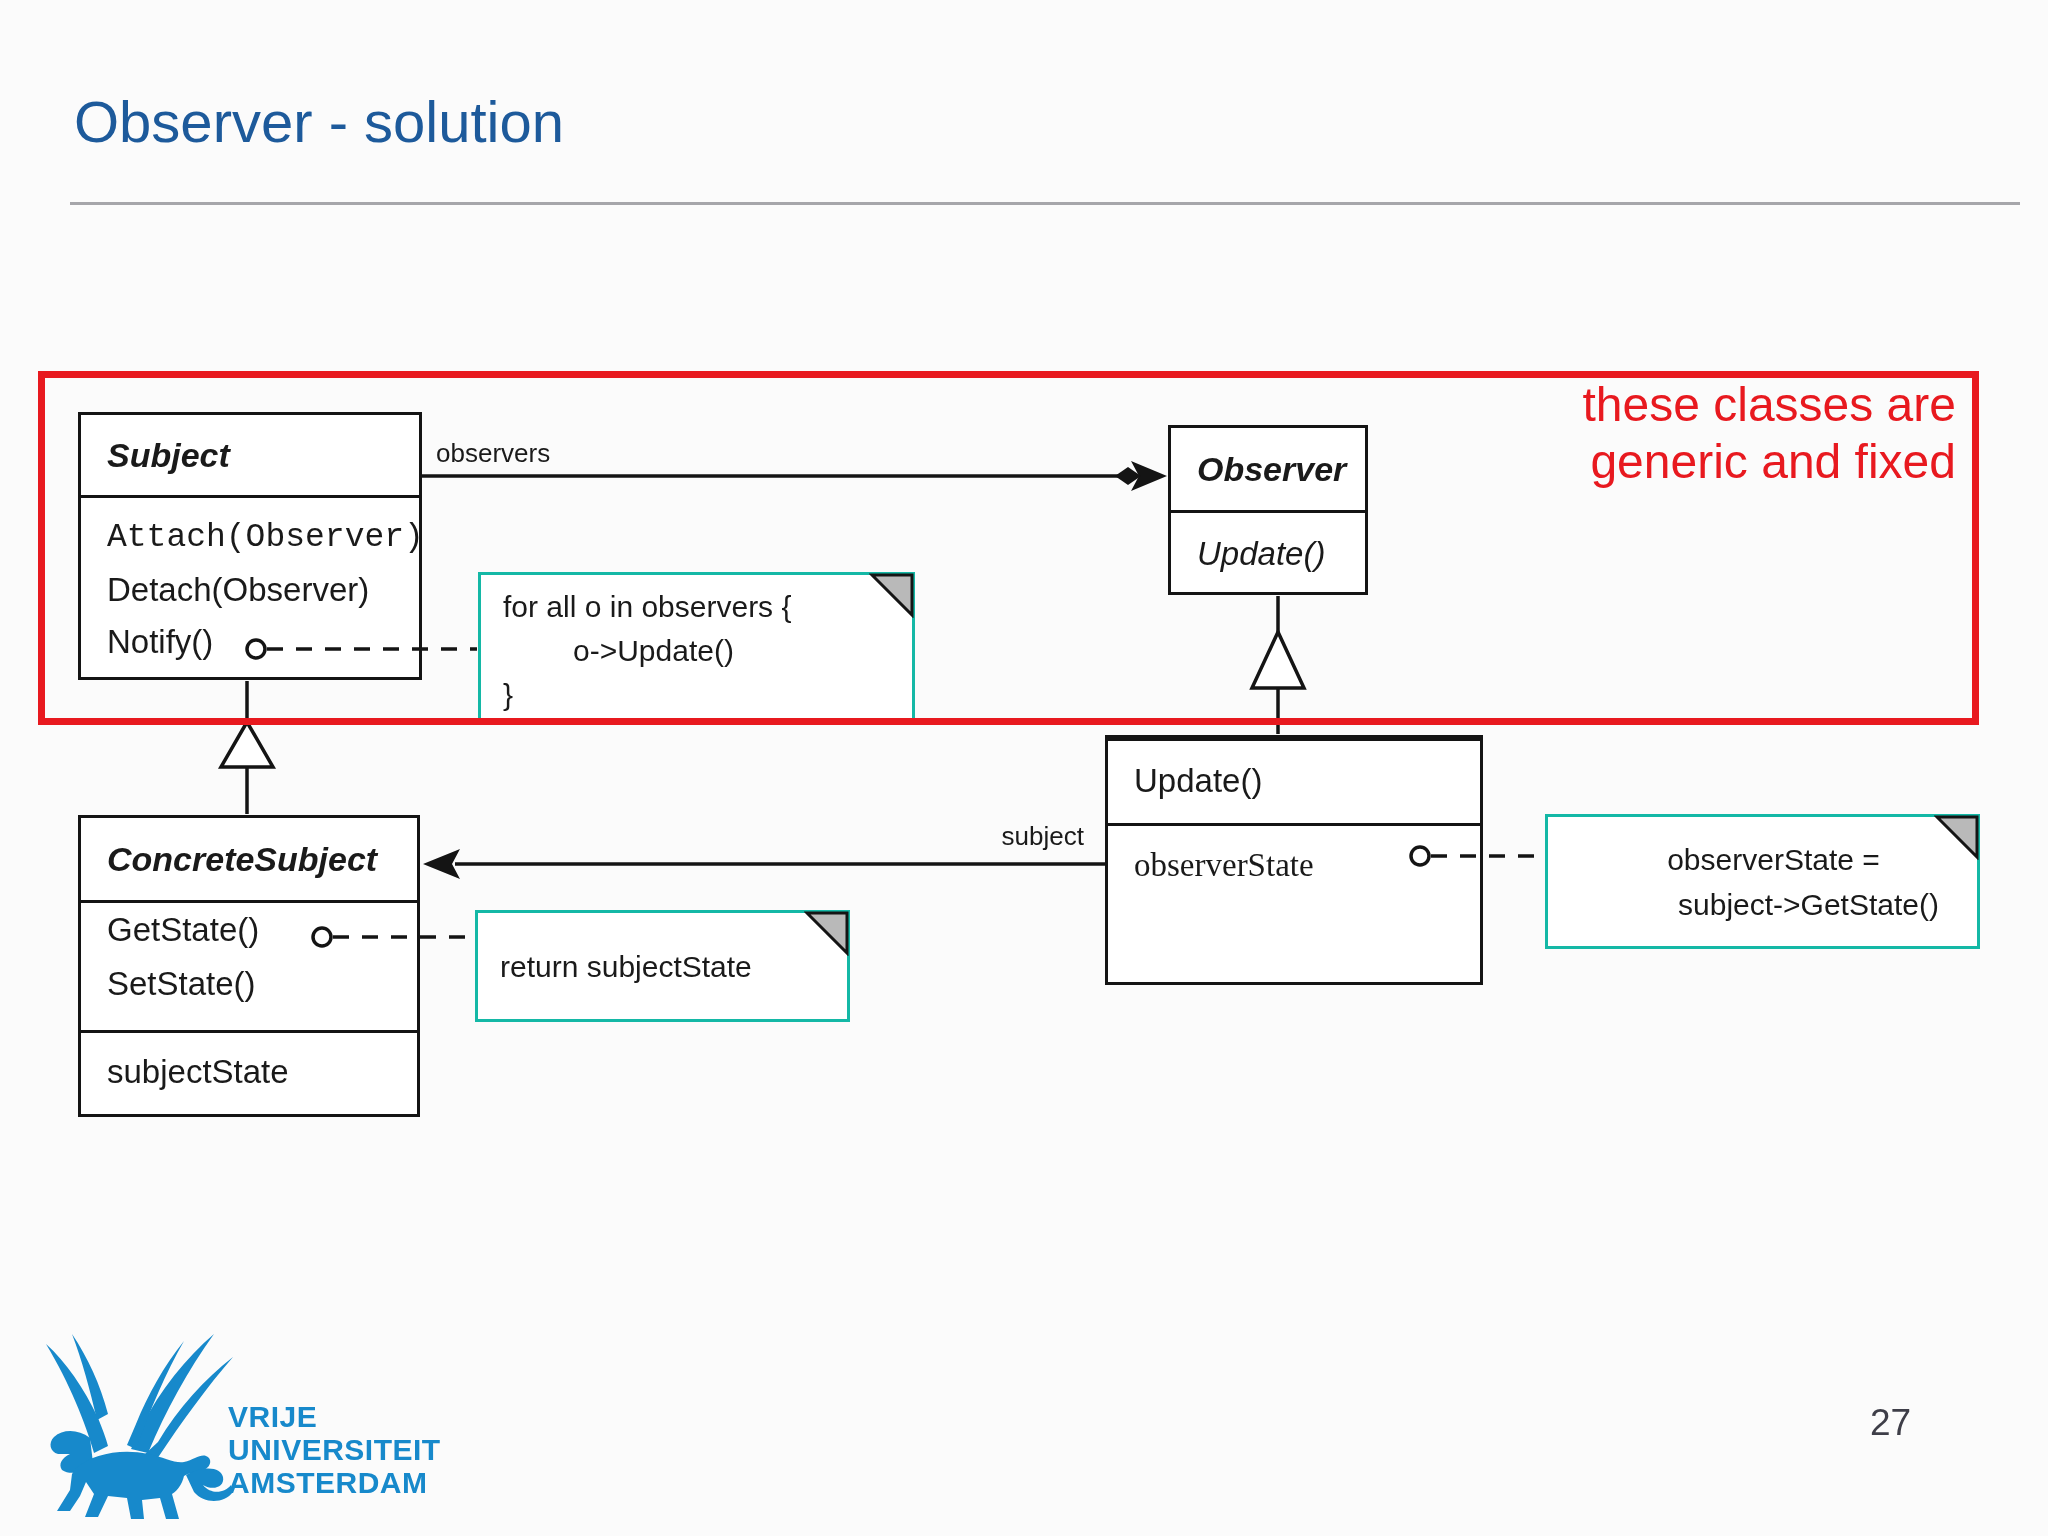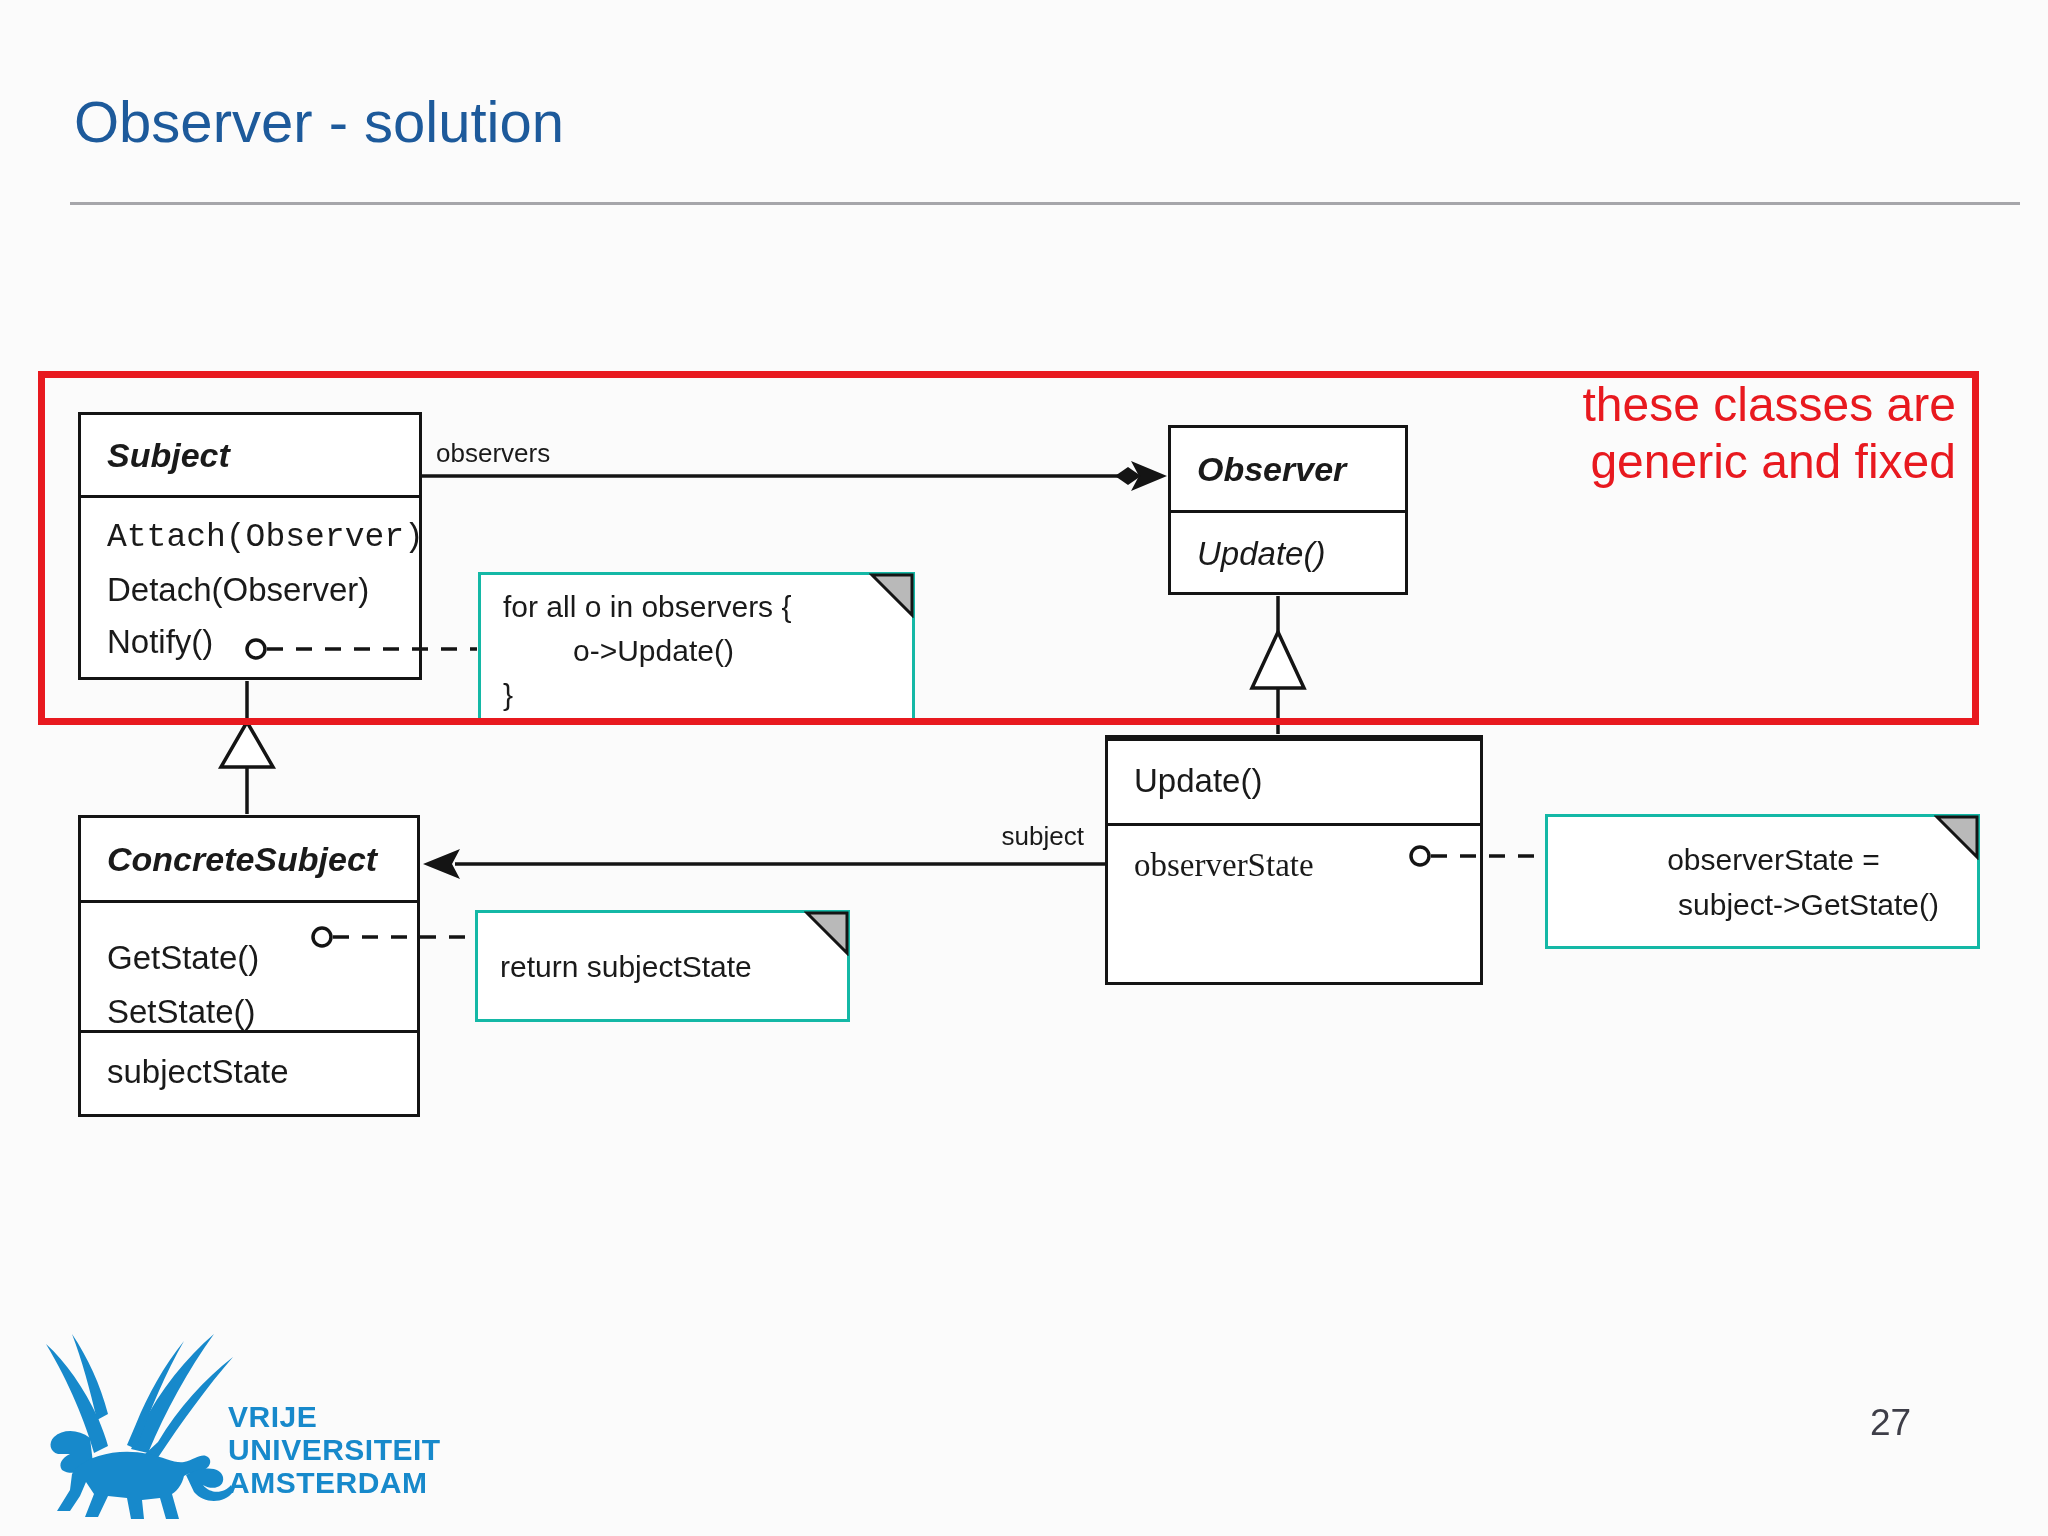--- a/index.html
+++ b/index.html
@@ -100,30 +100,30 @@
 
   <div class="uml-box" style="left:78px; top:412px; width:344px; height:268px;">
     <div class="uml-title abstract" style="height:80px;">Subject</div>
     <div class="uml-sec" style="height:182px; padding-top:14px;">
       <div class="line" style="line-height:52px;font-family:Liberation Mono, monospace;">Attach(Observer)</div>
       <div class="line" style="line-height:52px;">Detach(Observer)</div>
       <div class="line" style="line-height:52px;">Notify()</div>
     </div>
   </div>
 
-  <div class="uml-box" style="left:1168px; top:425px; width:240px; height:170px;">
+  <div class="uml-box" style="left:1168px; top:425px; width:200px; height:170px;">
     <div class="uml-title abstract" style="height:82px;">Observer</div>
     <div class="uml-sec italic" style="height:82px; padding-top:18px;">
       <div class="line" style="line-height:46px;">Update()</div>
     </div>
   </div>
 
   <div class="uml-box" style="left:78px; top:815px; width:342px; height:302px;">
     <div class="uml-title" style="height:82px;font-style:italic;">ConcreteSubject</div>
-    <div class="uml-sec" style="height:130px; padding-top:28px;">
+    <div class="uml-sec" style="height:130px; padding-top:0;">
       <div class="line" style="line-height:54px;">GetState()</div>
       <div class="line" style="line-height:54px;">SetState()</div>
     </div>
     <div class="uml-sec" style="height:82px; padding-top:16px;">
       <div class="line" style="line-height:46px;">subjectState</div>
     </div>
   </div>
 
   <div class="uml-box" style="left:1105px; top:735px; width:378px; height:250px;">
     <div class="uml-sec" style="height:85px; padding-top:17px;">

